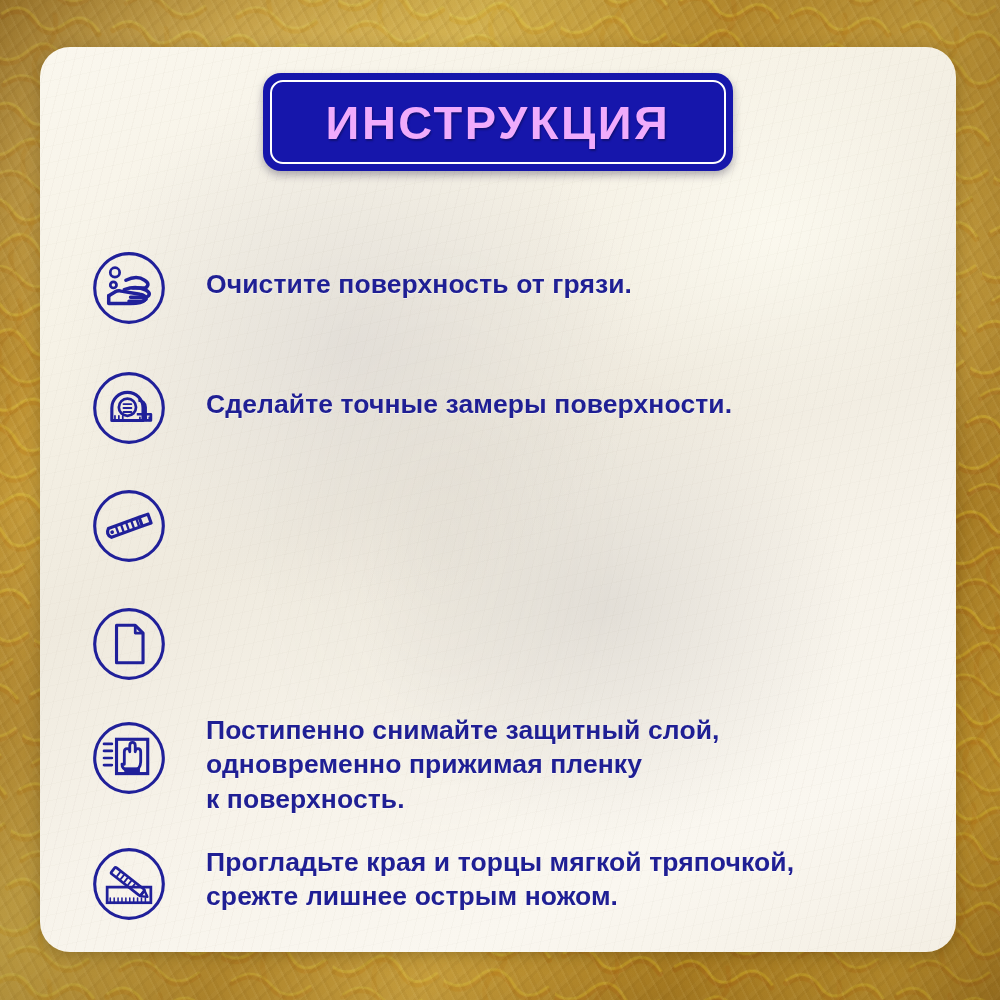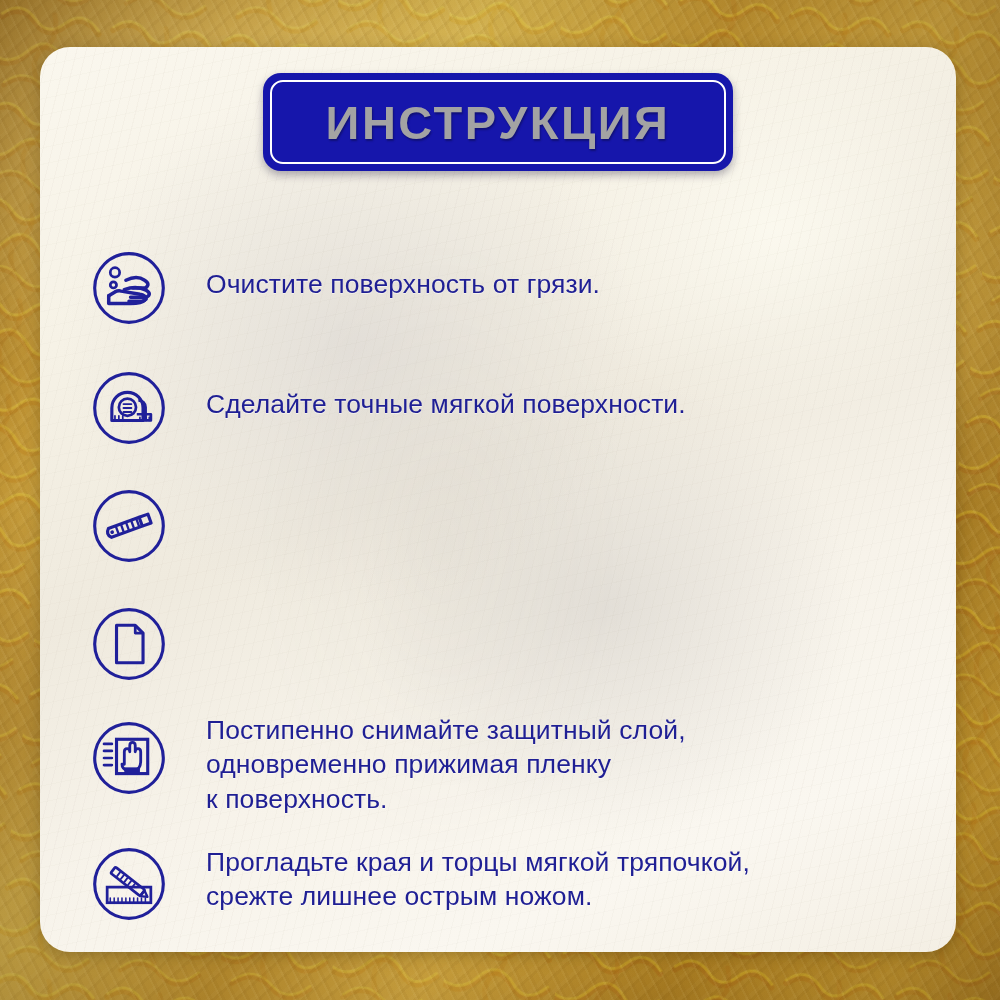--- a/index.html
+++ b/index.html
@@ -93,21 +93,21 @@
     border: 2px solid #ffffff;
     border-radius: 13px;
     pointer-events: none;
   }
   #title-text {
     position: absolute;
     inset: 0;
     display: flex;
     align-items: center;
     justify-content: center;
-    color: #a3a3a3;
+    color: #f0abfc;
     font-size: 47px;
     font-weight: bold;
     letter-spacing: 2.5px;
     text-shadow: 1px 2px 2px rgba(0,0,0,.30);
     white-space: nowrap;
   }
 
   
   #steps {
     position: absolute;
@@ -124,21 +124,21 @@
   .step-icon {
     width: 78px;
     height: 78px;
     flex: 0 0 78px;
   }
   .step-icon svg { display: block; width: 78px; height: 78px; }
   .step-text {
     margin-left: 38px;
     color: #1f1f94;
     font-size: 26.5px;
-    font-weight: normal;
+    font-weight: bold;
     line-height: 1.30;
     white-space: pre-line;
     letter-spacing: .1px;
     text-shadow: 0 1px 0 rgba(255,255,255,.5);
   }
 </style>
 </head>
 <body>
 
 <div id="bg-layer">
@@ -191,21 +191,21 @@
           <circle cx="50" cy="50" r="44" fill="none" stroke="#20209a" stroke-width="4"></circle>
           <path d="M28 66 l0 -16 a20 20 0 0 1 40 0 l0 16 z" fill="none" stroke="#20209a" stroke-width="4" stroke-linejoin="round"></path>
           <circle cx="48" cy="49" r="11" fill="none" stroke="#20209a" stroke-width="3.5"></circle>
           <path d="M43 45 h10 M43 50 h10 M43 55 h10" stroke="#20209a" stroke-width="2.5" stroke-linecap="round"></path>
           <path d="M62 40 a9 9 0 0 1 9 9 l0 17" fill="none" stroke="#20209a" stroke-width="4" stroke-linejoin="round"></path>
           <path d="M60 66 l18 0 l0 -8 l-18 0" fill="none" stroke="#20209a" stroke-width="3.5" stroke-linejoin="round"></path>
           <path d="M64 62 v4 M68 62 v4 M72 62 v4 M76 62 v4" stroke="#20209a" stroke-width="2.2" stroke-linecap="round"></path>
           <path d="M32 60 v6 M37 60 v6 M42 60 v6" stroke="#20209a" stroke-width="2.2" stroke-linecap="round"></path>
         </svg>
       </span>
-      <span class="step-text" style="margin-top:18px">Сделайте точные мягкой поверхности.</span>
+      <span class="step-text" style="margin-top:18px">Сделайте точные замеры поверхности.</span>
     </div>
 
     <div class="step" style="top:280px">
       <span class="step-icon">
         <svg viewBox="0 0 100 100">
           <circle cx="50" cy="50" r="44" fill="none" stroke="#20209a" stroke-width="4"></circle>
           <g transform="rotate(-20 50 50)">
             <path d="M24 44 q-6 6 0 12 l42 0 l0 -12 z" fill="none" stroke="#20209a" stroke-width="4" stroke-linejoin="round"></path>
             <path d="M66 44 l12 0 l0 12 l-12 0" fill="none" stroke="#20209a" stroke-width="4" stroke-linejoin="round"></path>
             <path d="M34 46 v8 M41 46 v8 M48 46 v8 M55 46 v8 M62 46 v8" stroke="#20209a" stroke-width="3" stroke-linecap="round"></path>

